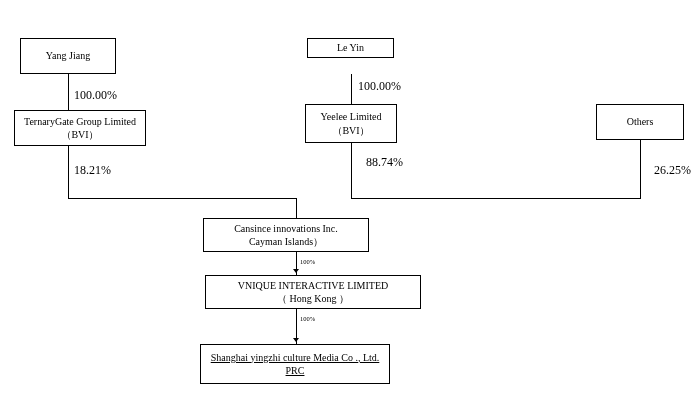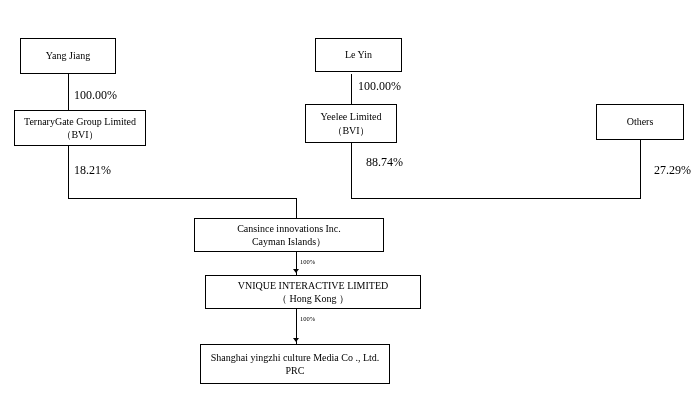--- a/index.html
+++ b/index.html
@@ -58,69 +58,69 @@
 </style>
 </head>
 <body>
 
 <div id="canvas">
 
   <div class="node" style="left:20px; top:38px; width:96px; height:36px;">
     <span>Yang Jiang</span>
   </div>
 
-  <div class="node" style="left:315px; top:38px; width:87px; height:34px;">
+  <div class="node" style="left:307px; top:38px; width:87px; height:20px;">
     <span>Le Yin</span>
   </div>
 
   <div class="node" style="left:14px; top:110px; width:132px; height:36px;">
     <span>TernaryGate Group Limited</span>
     <span class="line2">（BVI）</span>
   </div>
 
   <div class="node" style="left:305px; top:104px; width:92px; height:39px;">
     <span>Yeelee Limited</span>
     <span class="line2">（BVI）</span>
   </div>
 
   <div class="node" style="left:596px; top:104px; width:88px; height:36px;">
     <span>Others</span>
   </div>
 
-  <div class="node" style="left:194px; top:218px; width:190px; height:34px;">
+  <div class="node" style="left:203px; top:218px; width:166px; height:34px;">
     <span>Cansince innovations Inc.</span>
     <span class="line2">Cayman Islands）</span>
   </div>
 
   <div class="node" style="left:205px; top:275px; width:216px; height:34px;">
     <span>VNIQUE INTERACTIVE LIMITED</span>
     <span class="line2">（ Hong Kong ）</span>
   </div>
 
-  <div class="node" style="left:200px; top:344px; width:190px; height:40px;">
+  <div class="node" style="left:200px; top:344px; width:190px; height:40px;text-decoration:underline;">
     <span>Shanghai yingzhi culture Media Co ., Ltd.</span>
     <span class="line2">PRC</span>
   </div>
 
   <div class="edge v" style="left:68px; top:74px; height:36px;"></div>
   <div class="pct" style="left:74px; top:88px;">100.00%</div>
 
   <div class="edge v" style="left:351px; top:74px; height:30px;"></div>
   <div class="pct" style="left:358px; top:79px;">100.00%</div>
 
   <div class="edge v" style="left:68px; top:146px; height:52px;"></div>
   <div class="edge h" style="left:68px; top:198px; width:228px;"></div>
   <div class="pct" style="left:74px; top:163px;">18.21%</div>
 
   <div class="edge v" style="left:351px; top:140px; height:58px;"></div>
   <div class="pct" style="left:366px; top:155px;">88.74%</div>
 
   <div class="edge v" style="left:640px; top:140px; height:58px;"></div>
   <div class="edge h" style="left:351px; top:198px; width:290px;"></div>
-  <div class="pct" style="left:654px; top:163px;">27.29%</div>
+  <div class="pct" style="left:654px; top:163px;">26.25%</div>
 
   <div class="edge v" style="left:296px; top:198px; height:20px;"></div>
 
   <div class="edge v" style="left:296px; top:252px; height:23px;"></div>
   <div class="arrow" style="left:293px; top:269px;"></div>
   <div class="pct small" style="left:300px; top:258px;">100%</div>
 
   <div class="edge v" style="left:296px; top:309px; height:35px;"></div>
   <div class="arrow" style="left:293px; top:338px;"></div>
   <div class="pct small" style="left:300px; top:315px;">100%</div>

